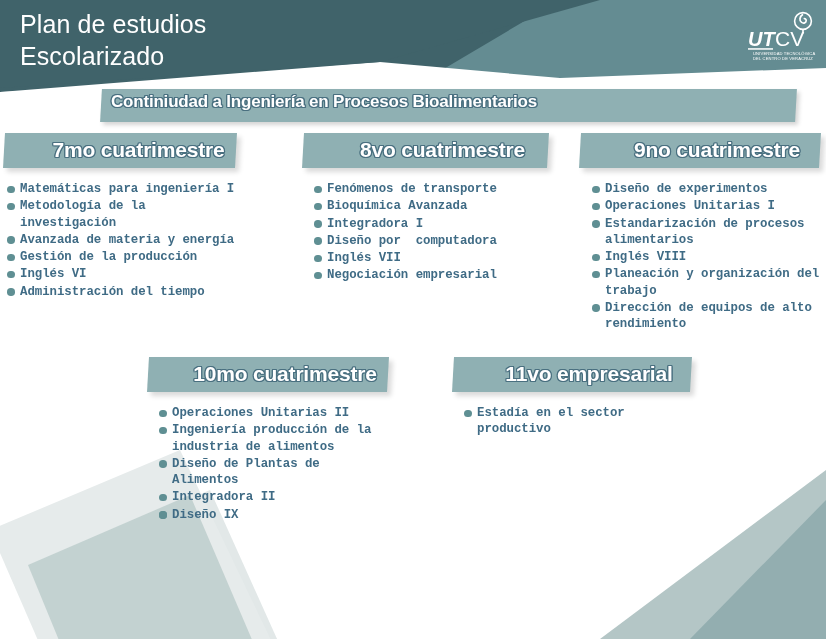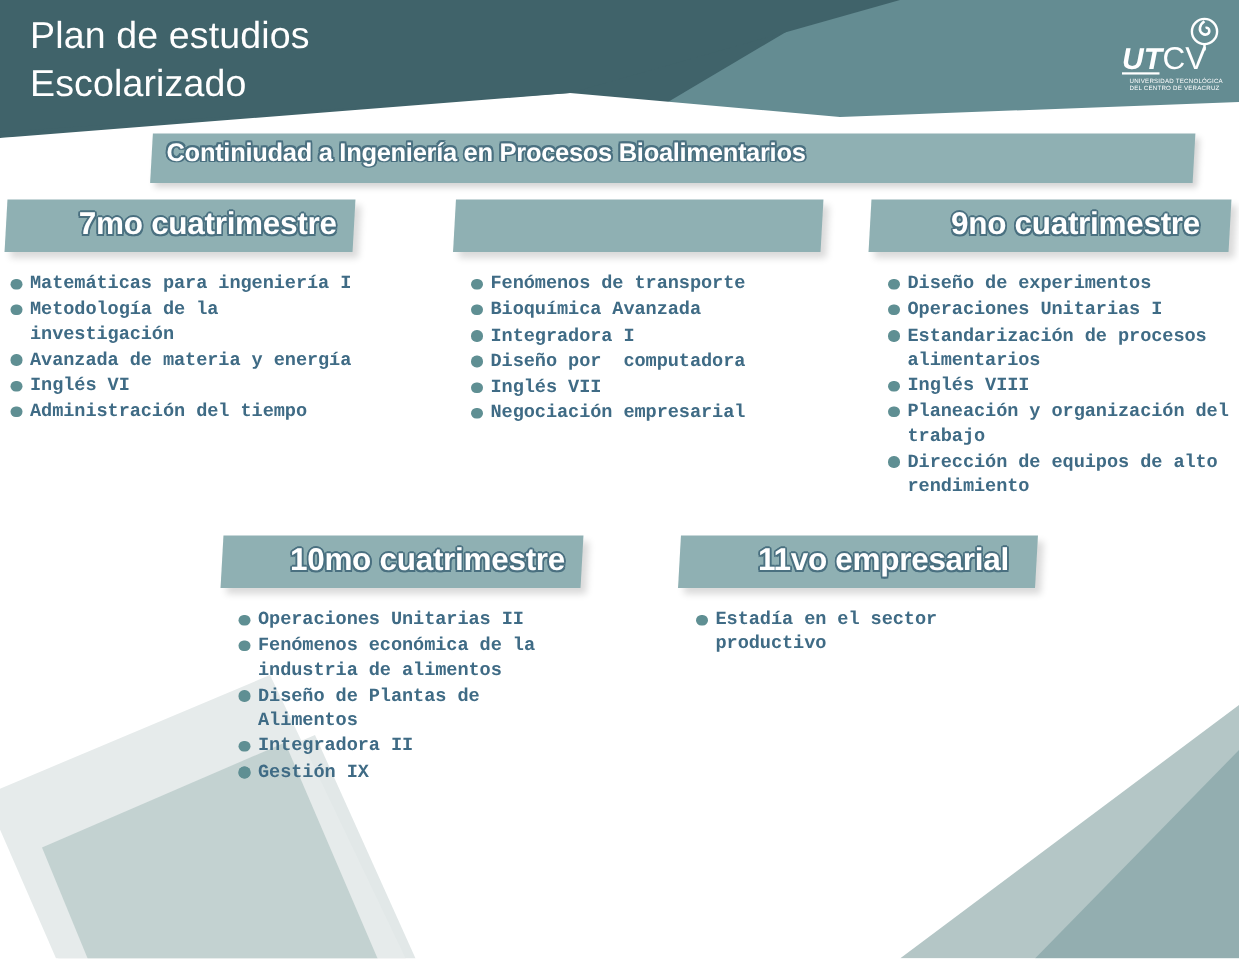--- a/index.html
+++ b/index.html
@@ -234,27 +234,29 @@
 
   <div class="term" id="term-7">
       <div class="term-tab">
         <div class="term-tab-shape"></div>
         <span class="term-tab-label">7mo cuatrimestre</span>
       </div>
       <ul class="term-list">
         <li><span class="bullet"></span><span>Matemáticas para ingeniería I</span></li>
         <li><span class="bullet"></span><span>Metodología de la investigación</span></li>
         <li><span class="bullet"></span><span>Avanzada de materia y energía</span></li>
+        <li><span class="bullet"></span><span>Gestión de la producción</span></li>
         <li><span class="bullet"></span><span>Inglés VI</span></li>
         <li><span class="bullet"></span><span>Administración del tiempo</span></li>
       </ul>
     </div>
   <div class="term" id="term-8">
       <div class="term-tab">
         <div class="term-tab-shape"></div>
+        <span class="term-tab-label">8vo cuatrimestre</span>
       </div>
       <ul class="term-list">
         <li><span class="bullet"></span><span>Fenómenos de transporte</span></li>
         <li><span class="bullet"></span><span>Bioquímica Avanzada</span></li>
         <li><span class="bullet"></span><span>Integradora I</span></li>
         <li><span class="bullet"></span><span>Diseño por  computadora</span></li>
         <li><span class="bullet"></span><span>Inglés VII</span></li>
         <li><span class="bullet"></span><span>Negociación empresarial</span></li>
       </ul>
     </div>
@@ -272,25 +274,25 @@
         <li><span class="bullet"></span><span>Dirección de equipos de alto rendimiento</span></li>
       </ul>
     </div>
   <div class="term" id="term-10">
       <div class="term-tab">
         <div class="term-tab-shape"></div>
         <span class="term-tab-label">10mo cuatrimestre</span>
       </div>
       <ul class="term-list">
         <li><span class="bullet"></span><span>Operaciones Unitarias II</span></li>
-        <li><span class="bullet"></span><span>Fenómenos económica de la industria de alimentos</span></li>
+        <li><span class="bullet"></span><span>Ingeniería producción de la industria de alimentos</span></li>
         <li><span class="bullet"></span><span>Diseño de Plantas de Alimentos</span></li>
         <li><span class="bullet"></span><span>Integradora II</span></li>
         <li><span class="bullet"></span></li>
-        <li><span class="bullet"></span><span>Gestión IX</span></li>
+        <li><span class="bullet"></span><span>Diseño IX</span></li>
       </ul>
     </div>
   <div class="term" id="term-11">
       <div class="term-tab">
         <div class="term-tab-shape"></div>
         <span class="term-tab-label">11vo empresarial</span>
       </div>
       <ul class="term-list">
         <li><span class="bullet"></span><span>Estadía en el sector productivo</span></li>
       </ul>

